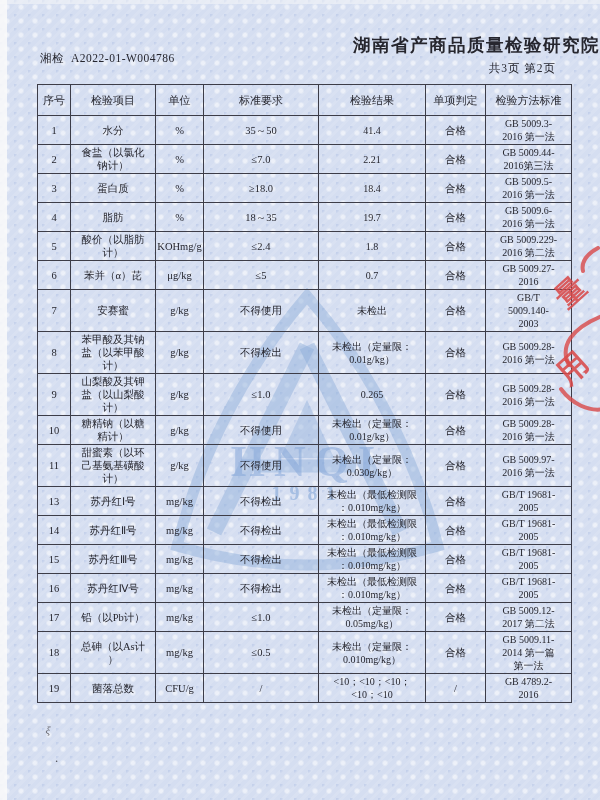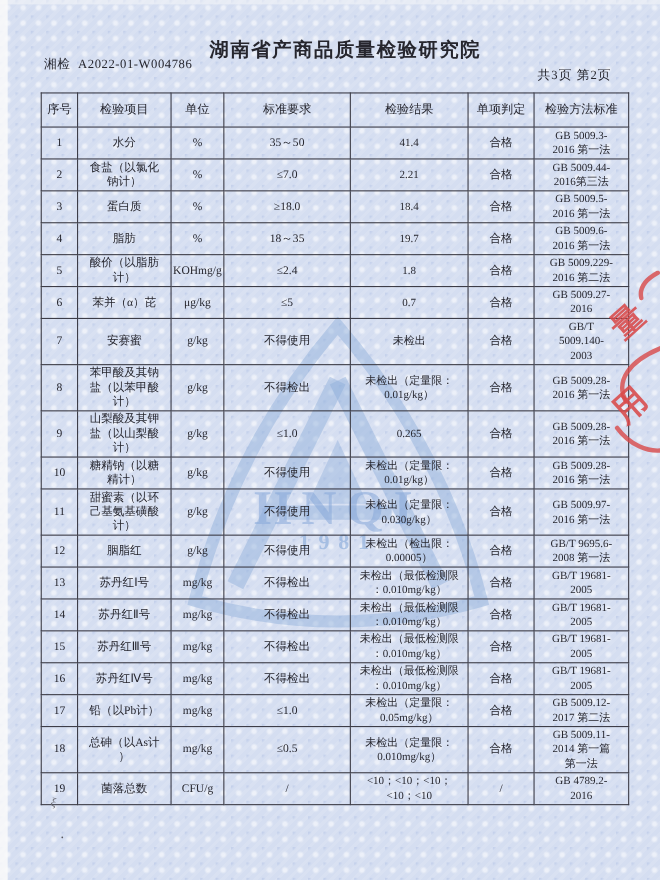--- a/index.html
+++ b/index.html
@@ -10,21 +10,21 @@
     background-color:#d5def1;
     background-image:
       radial-gradient(circle at 7px 7px, rgba(255,255,255,0.55) 1.5px, rgba(255,255,255,0) 3.5px),
       radial-gradient(circle at 0px 0px, rgba(182,197,230,0.55) 1.5px, rgba(182,197,230,0) 3.5px),
       repeating-linear-gradient(135deg, rgba(255,255,255,0.10) 0 3px, rgba(255,255,255,0) 3px 7px);
     background-size:14px 14px, 14px 14px, auto;
   }
   .edge-left { position:absolute; left:0; top:0; width:7px; height:800px; background:rgba(250,250,250,0.85); z-index:6; }
   .edge-top  { position:absolute; left:0; top:0; width:600px; height:4px; background:rgba(250,250,250,0.5); z-index:6; }
 
-  .org-title { text-align:center; padding-top:33px; font-size:17.5px; font-weight:bold; letter-spacing:1.5px; font-family:Liberation Serif, serif;padding-left:28px; }
+  .org-title { text-align:right; padding-top:33px; font-size:17.5px; font-weight:bold; letter-spacing:1.5px; font-family:Liberation Serif, serif;padding-left:28px; }
   .report-title-wrap { text-align:center; margin-top:17px; }
   .report-title { display:inline-block; font-size:16px; font-weight:bold; letter-spacing:2px; border-bottom:2px solid #222; padding:0 3px 2px; font-family:"Liberation Sans", sans-serif; }
   .info-row { position:relative; margin:6px 44px 0 40px; height:21px; font-size:11.5px; }
   .report-no { position:absolute; left:0; bottom:18px; letter-spacing:0.5px; }
   .report-no .lbl { margin-right:7px; }
   .page-info { position:absolute; right:0; top:-2px; letter-spacing:1px; }
 
   table.report { position:relative; z-index:2; margin-left:37px; width:534px; border-collapse:collapse; table-layout:fixed;border-radius:16px; }
   .report th, .report td {
     border:1px solid #3d3d48; text-align:center; vertical-align:middle;
@@ -218,31 +218,20 @@
 计）</td>
           <td class="col-unit">g/kg</td>
           <td class="col-requirement">不得使用</td>
           <td class="col-result">未检出（定量限：
 0.030g/kg）</td>
           <td class="col-judgment">合格</td>
           <td class="col-method">GB 5009.97-
 2016 第一法</td>
         </tr>
         <tr>
-          <td class="col-no">12</td>
-          <td class="col-item">胭脂红</td>
-          <td class="col-unit">g/kg</td>
-          <td class="col-requirement">不得使用</td>
-          <td class="col-result">未检出（检出限：
-0.00005）</td>
-          <td class="col-judgment">合格</td>
-          <td class="col-method">GB/T 9695.6-
-2008 第一法</td>
-        </tr>
-        <tr>
           <td class="col-no">13</td>
           <td class="col-item">苏丹红Ⅰ号</td>
           <td class="col-unit">mg/kg</td>
           <td class="col-requirement">不得检出</td>
           <td class="col-result">未检出（最低检测限
 ：0.010mg/kg）</td>
           <td class="col-judgment">合格</td>
           <td class="col-method">GB/T 19681-
 2005</td>
         </tr>

